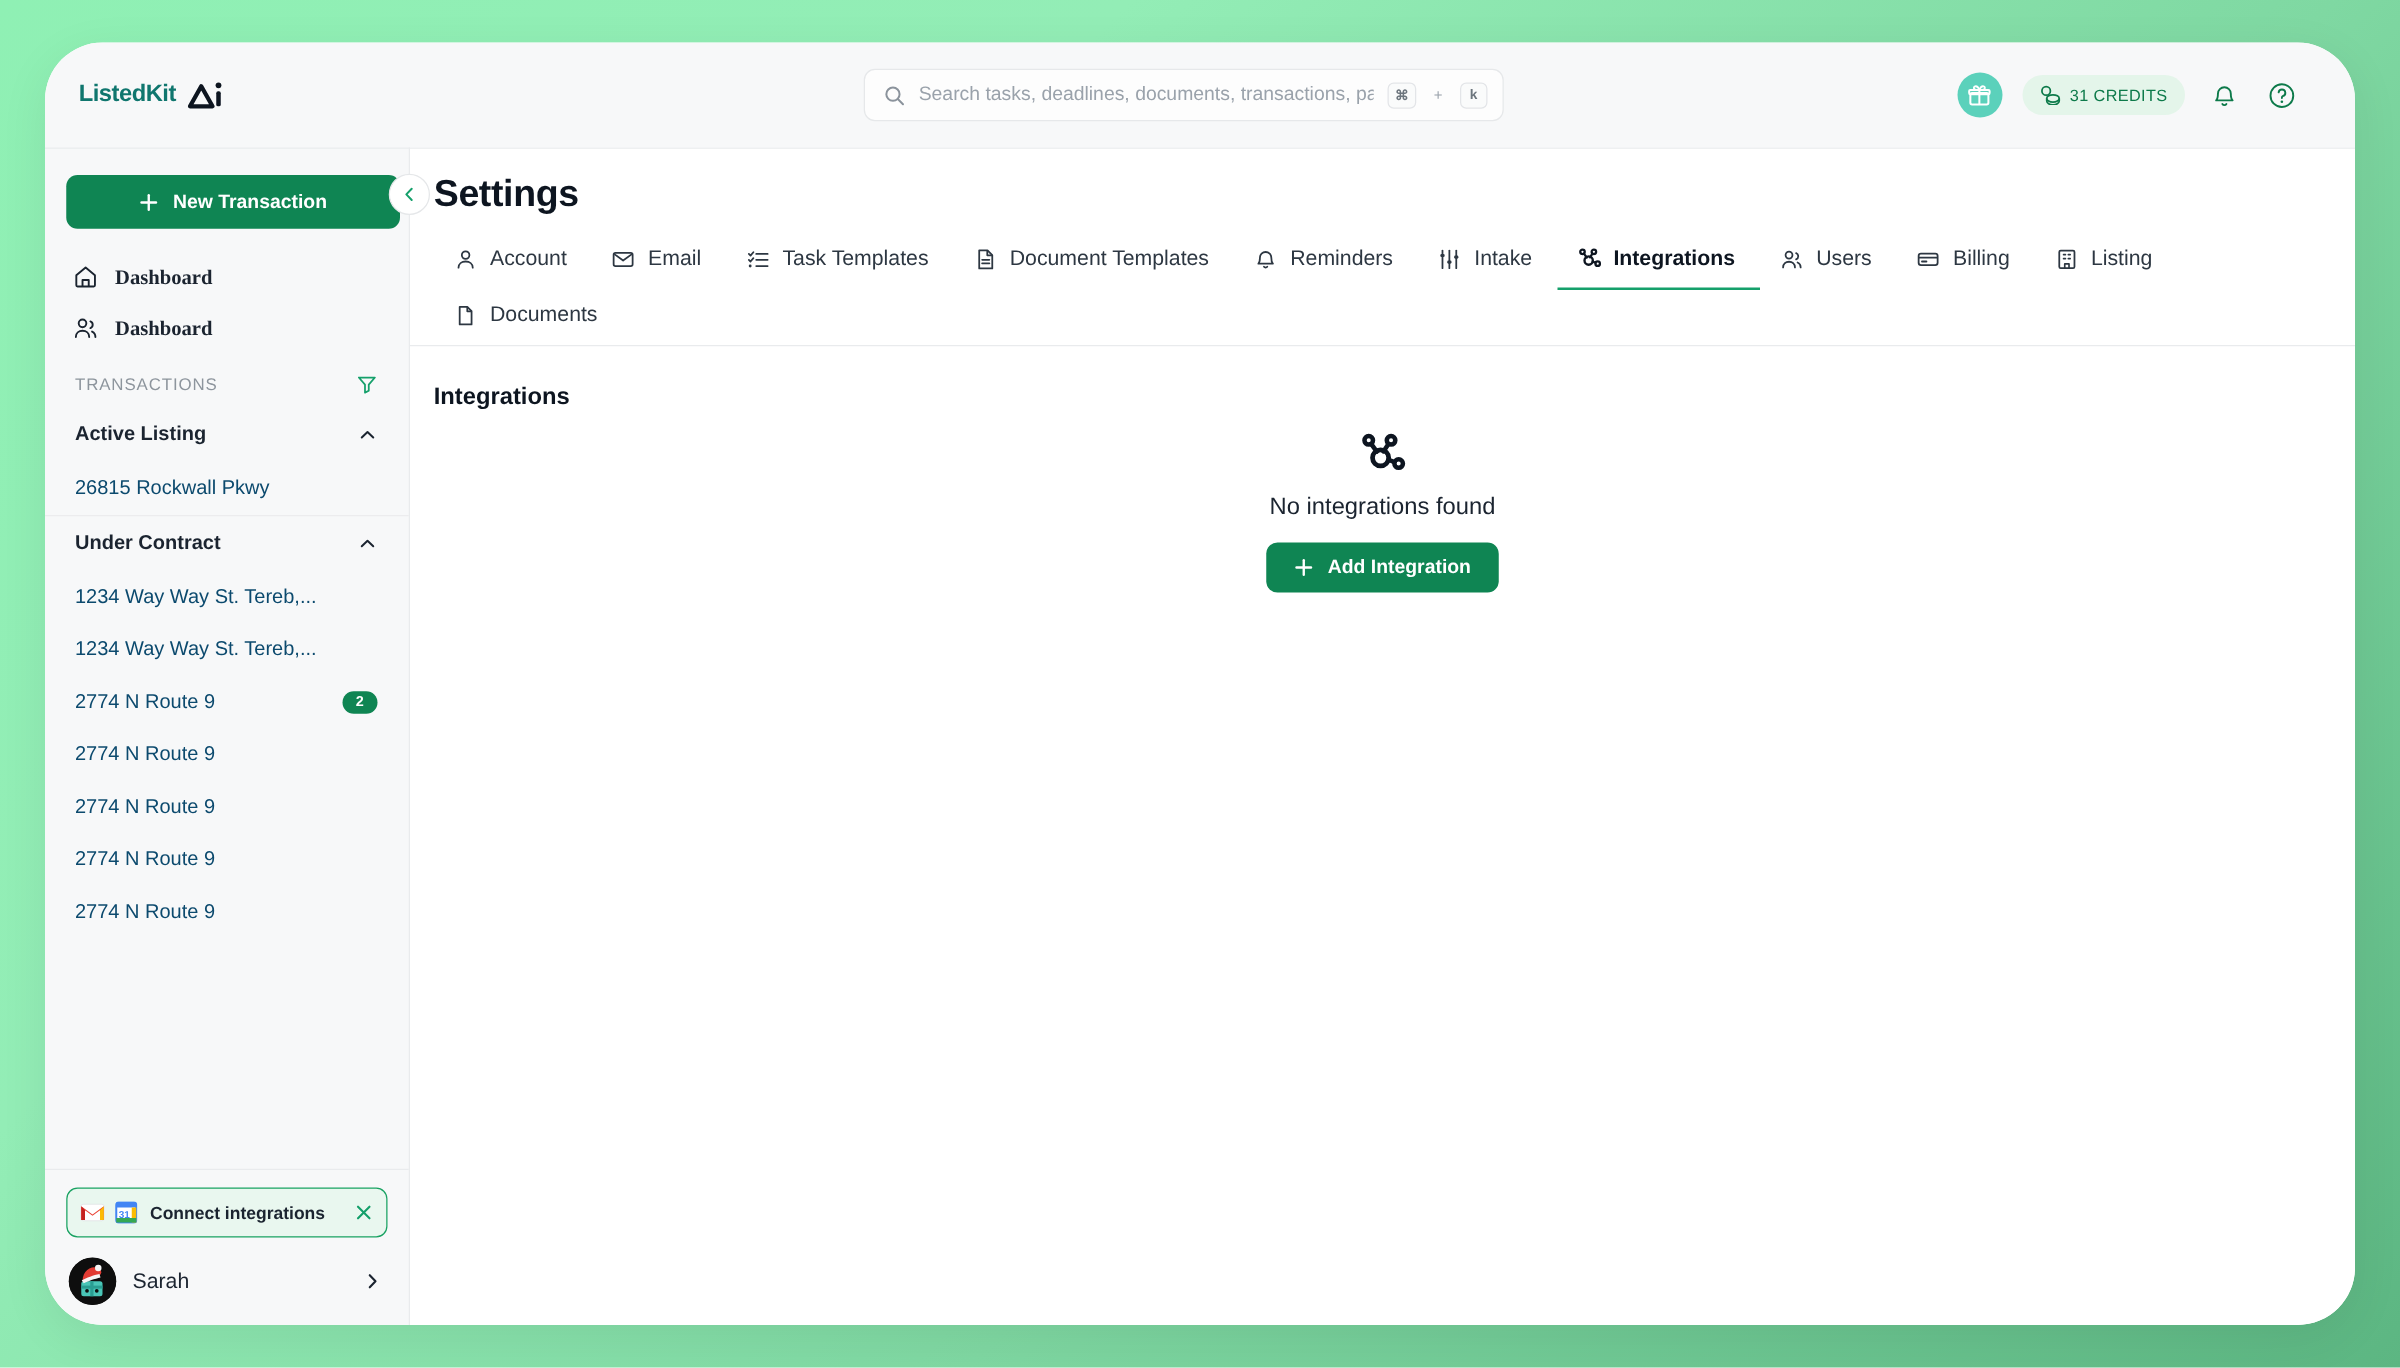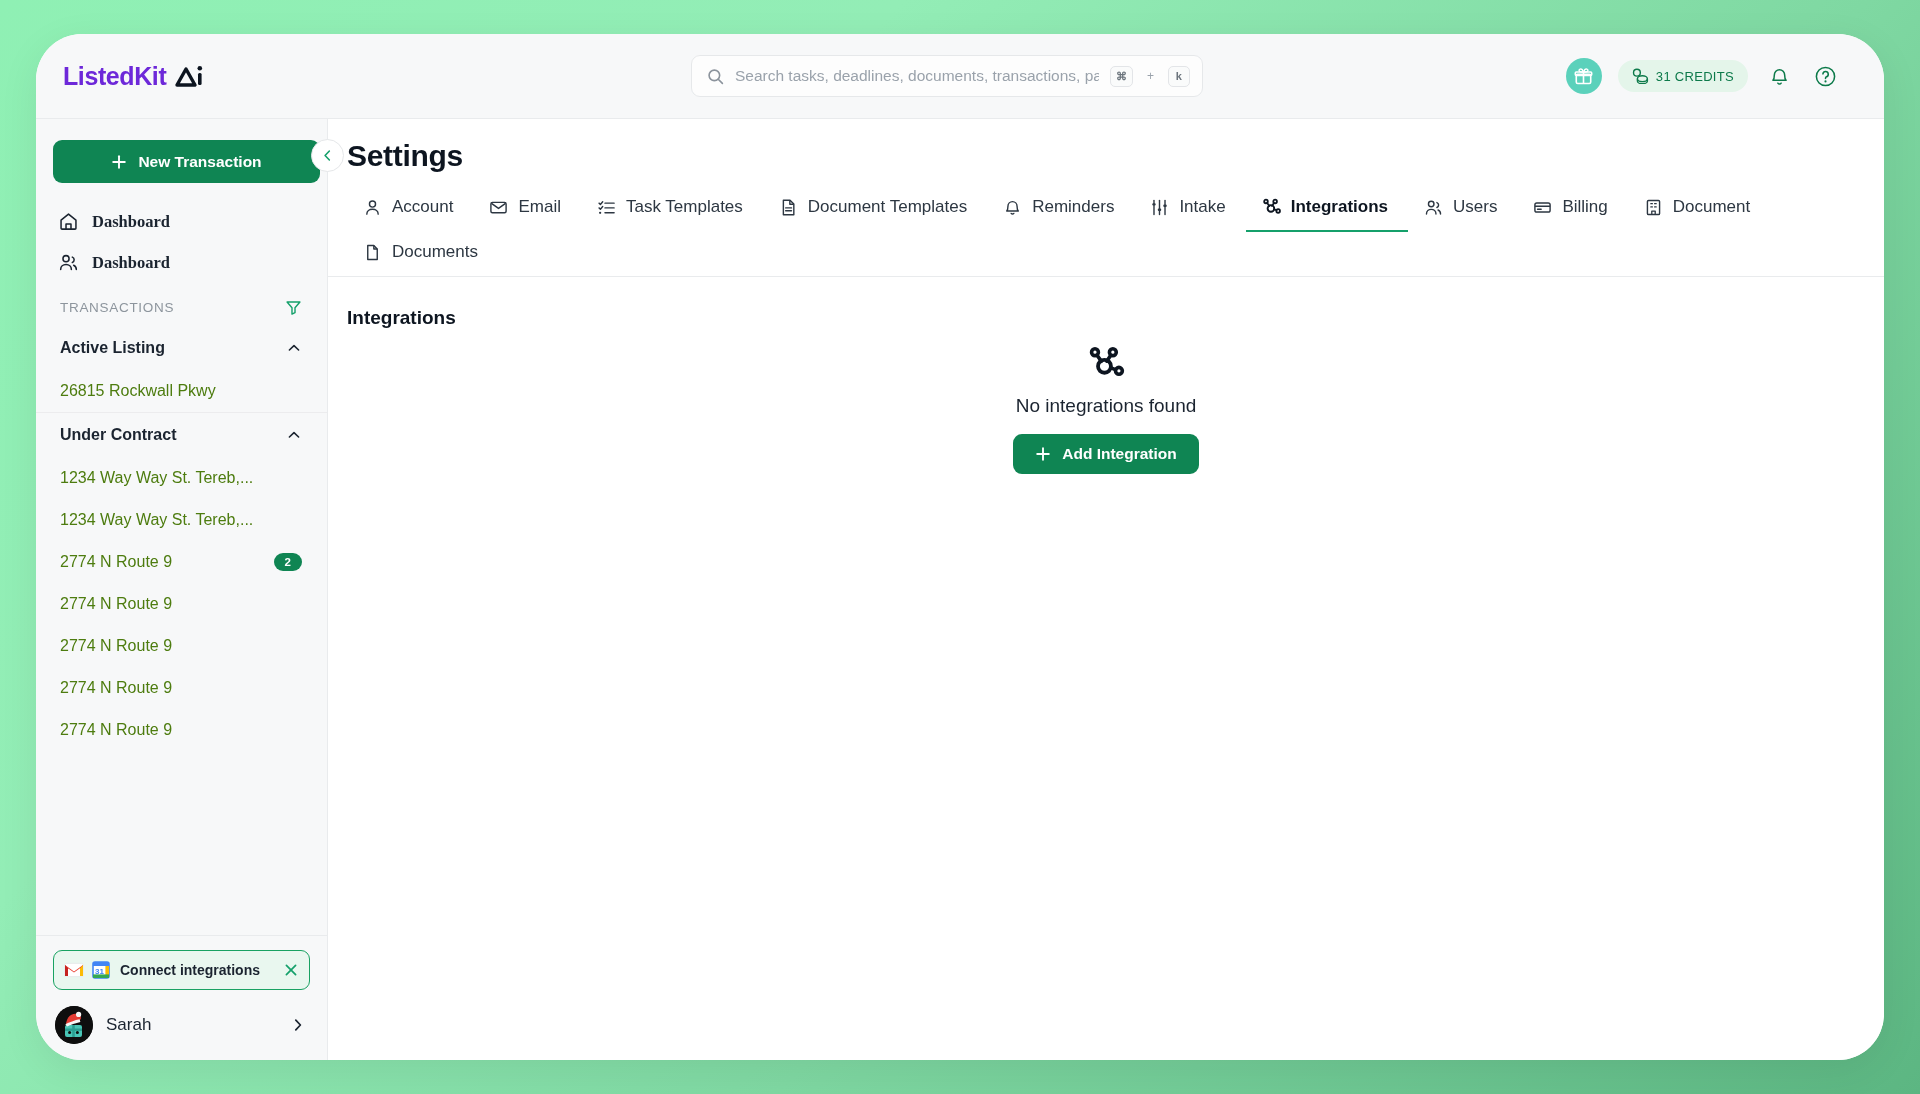--- a/index.html
+++ b/index.html
@@ -35,23 +35,23 @@
   }
   .brand {
     width: 292px;
     padding-left: 27px;
     display: flex;
     align-items: center;
     gap: 9px;
     flex: none;
   }
   .brand-name {
-    font-size: 25px;
+    font-size: 19px;
     font-weight: 700;
-    color: #6d28d9;
+    color: #0f766e;
     letter-spacing: -0.4px;
   }
   .brand-mark { display: block; }
 
   .search-wrap { flex: 1; display: flex; justify-content: center; }
   .searchbox {
     width: 512px; height: 42px;
     background: #fdfdfd;
     border: 1px solid #e6e8ea;
     border-radius: 9px;
@@ -154,21 +154,21 @@
     cursor: pointer;
     border-top: 1px solid #ececee;
   }
   .group-head.first { border-top: none; }
   .group-head .txt { font-size: 16px; font-weight: 700; color: #1b2430; }
   .txn-row {
     display: flex; align-items: center; justify-content: space-between;
     padding: 12px 25px 12px 24px;
     cursor: pointer;
   }
-  .txn-row .txt { font-size: 16px; color: #4d7c0f; }
+  .txn-row .txt { font-size: 16px; color: #0c4a6e; }
   .badge {
     background: #0f8553; color: #fff;
     font-size: 11.5px; font-weight: 700;
     border-radius: 11px;
     padding: 3px 11px;
   }
 
   .sidebar-spacer { flex: 1; }
   .sidebar-bottom { border-top: 1px solid #e9ebed; padding: 14px 17px 16px 17px; }
   .connect-card {
@@ -595,21 +595,21 @@
           <span>
             <svg width="19" height="19" viewBox="0 0 20 20">
               <rect x="3.6" y="2.6" width="12.8" height="14.8" rx="1.2" fill="none" stroke="#2d3742" stroke-width="1.5"></rect>
               <line x1="7.2" y1="6" x2="8.8" y2="6" stroke="#2d3742" stroke-width="1.4" stroke-linecap="round"></line>
               <line x1="11.2" y1="6" x2="12.8" y2="6" stroke="#2d3742" stroke-width="1.4" stroke-linecap="round"></line>
               <line x1="7.2" y1="9.4" x2="8.8" y2="9.4" stroke="#2d3742" stroke-width="1.4" stroke-linecap="round"></line>
               <line x1="11.2" y1="9.4" x2="12.8" y2="9.4" stroke="#2d3742" stroke-width="1.4" stroke-linecap="round"></line>
               <path d="M8.2 17.4 v-3.6 h3.6 v3.6" fill="none" stroke="#2d3742" stroke-width="1.4" stroke-linejoin="round"></path>
             </svg>
           </span>
-          <span class="txt">Document</span>
+          <span class="txt">Listing</span>
         </div>
         <div class="tab">
           <span>
             <svg width="19" height="19" viewBox="0 0 20 20">
               <path d="M5 2.6 h6.4 l3.6 3.6 v11.2 h-10 z" fill="none" stroke="#2d3742" stroke-width="1.5" stroke-linejoin="round"></path>
               <path d="M11.4 2.6 v3.8 h3.6" fill="none" stroke="#2d3742" stroke-width="1.5" stroke-linejoin="round"></path>
             </svg>
           </span>
           <span class="txt">Documents</span>
         </div>

